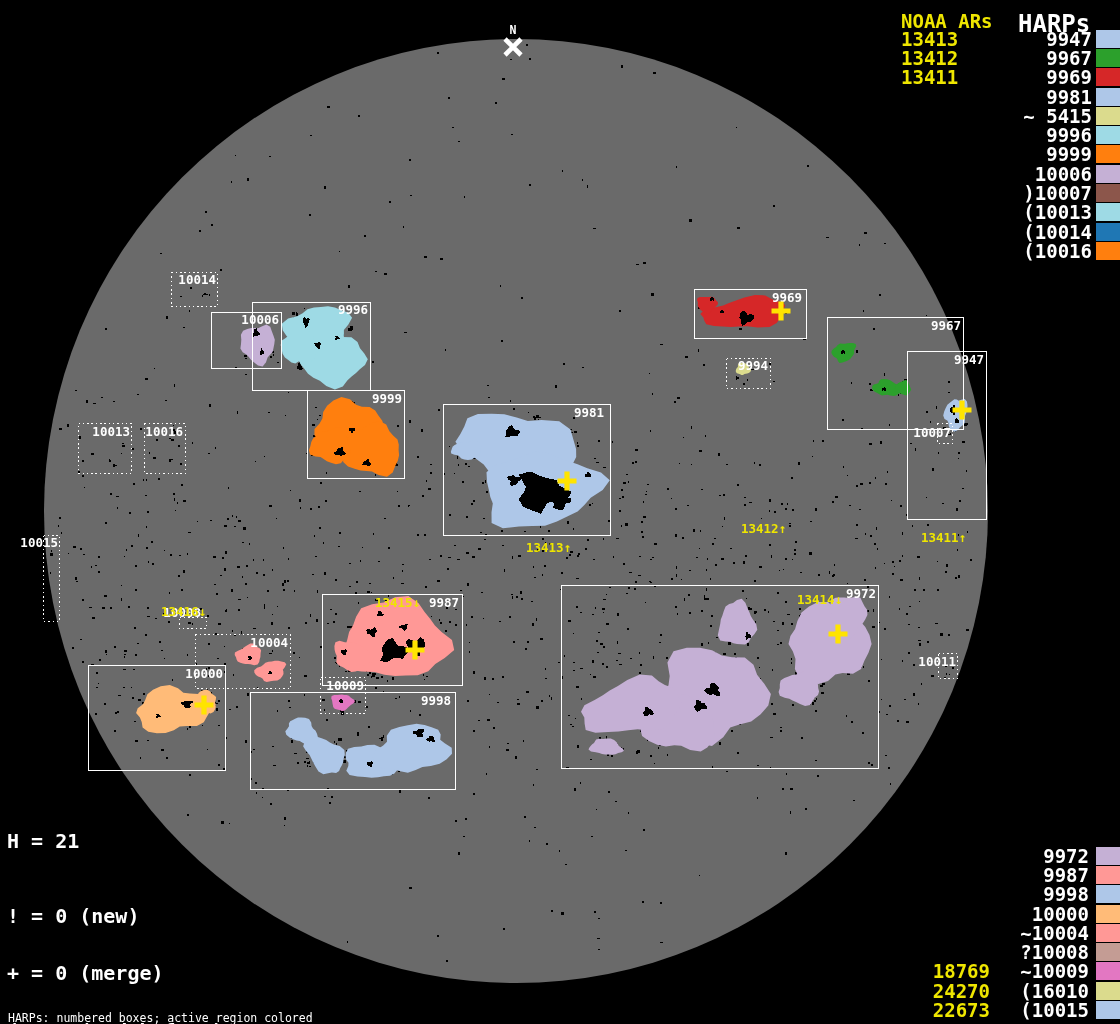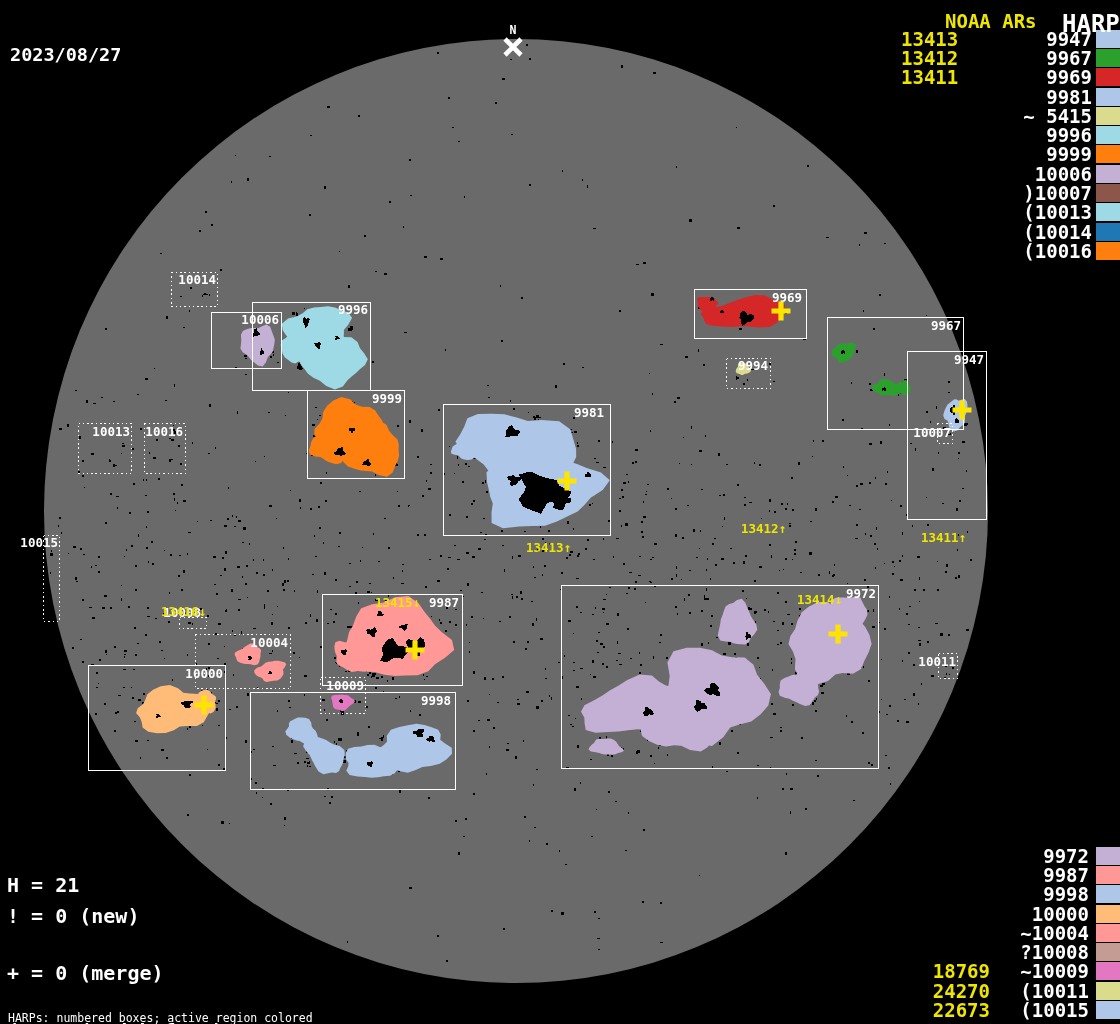--- a/index.html
+++ b/index.html
@@ -5,33 +5,33 @@
   html,body{margin:0;padding:0;background:#000;}
   #stage{position:relative;width:1120px;height:1024px;background:#000;overflow:hidden;
          font-family:"DejaVu Sans Mono","Liberation Mono",monospace;}
   #sun-svg{position:absolute;left:0;top:0;}
   svg text{font-family:"DejaVu Sans Mono","Liberation Mono",monospace;font-weight:700;}
   .harp-lbl{font-size:12.5px;fill:#ffffff;}
   .noaa-lbl{font-size:12.5px;}
   .title-block{position:absolute;left:10px;top:6px;color:#fff;font-size:18.5px;font-weight:700;
                line-height:19.5px;white-space:pre;}
   .legend-top{position:absolute;left:901px;top:10px;width:219px;}
-  .lt-headers{position:relative;height:19px;margin-left:44px;}
+  .lt-headers{position:relative;height:19px;}
   .lt-noaa-h{position:absolute;left:0;top:0;color:#efe600;font-size:19px;font-weight:700;}
   .lt-harp-h{position:absolute;left:117px;top:0;color:#fff;font-size:24px;font-weight:700;}
   .lrow{display:flex;align-items:center;height:19.3px;}
   .lrow .noaa{color:#efe600;font-size:19px;font-weight:700;white-space:pre;}
   .lrow .num{flex:1;text-align:right;color:#fff;font-size:19px;font-weight:700;white-space:pre;}
   .lrow .sw{width:24px;height:18px;}
   .legend-top .noaa{width:95px;text-align:left;}
   .legend-top .sw{margin-left:4px;}
   .legend-bottom{position:absolute;left:920px;top:846px;width:200px;}
   .legend-bottom .noaa{width:70px;text-align:right;}
   .legend-bottom .sw{margin-left:7px;}
-  .counts-h{position:absolute;left:7px;top:829px;color:#fff;font-size:20px;font-weight:700;white-space:pre;margin-top:44px;}
+  .counts-h{position:absolute;left:7px;top:829px;color:#fff;font-size:20px;font-weight:700;white-space:pre;}
   .counts-lines{position:absolute;left:7px;top:868px;color:#fff;font-size:20px;font-weight:700;
                 line-height:19.3px;white-space:pre;}
   .footnotes{position:absolute;left:8px;top:990px;color:#fff;font-size:11.5px;line-height:11.5px;white-space:pre;}
 </style>
 </head>
 <body>
 
 <div id="stage">
 
   <svg id="sun-svg" width="1120" height="1024" viewBox="0 0 1120 1024">
@@ -2409,21 +2409,20 @@
         <path d="M194.5 705 H213.5 M204 695.5 V714.5" stroke="#ffe400" stroke-width="5.2" fill="none"></path>
         <text x="161" y="616" text-anchor="start" class="noaa-lbl" fill="#efe600">13416↓</text>
       </g>
     <g id="g-north">
         <text x="513" y="34" text-anchor="middle" font-size="11.5" fill="#fff">N</text>
         <path d="M505 39 L521 55 M505 55 L521 39" stroke="#fff" stroke-width="4.6" fill="none"></path>
       </g>
   </svg>
 
   <div class="title-block">
-    <div>2023/08/27</div>
   </div>
 
   <div class="legend-top">
     <div class="lt-headers">
       <span class="lt-noaa-h">NOAA ARs</span>
       <span class="lt-harp-h">HARPs</span>
     </div>
     <div id="lt-rows">
         <div class="lrow">
           <span class="noaa">13413</span>
@@ -2520,21 +2519,21 @@
           <span class="num">?10008</span>
           <span class="sw" style="background: rgb(196, 156, 148);"></span>
         </div>
         <div class="lrow">
           <span class="noaa">18769</span>
           <span class="num">~10009</span>
           <span class="sw" style="background: rgb(227, 119, 194);"></span>
         </div>
         <div class="lrow">
           <span class="noaa">24270</span>
-          <span class="num">(10011</span>
+          <span class="num">(16010</span>
           <span class="sw" style="background: rgb(219, 219, 141);"></span>
         </div>
         <div class="lrow">
           <span class="noaa">22673</span>
           <span class="num">(10015</span>
           <span class="sw" style="background: rgb(174, 199, 232);"></span>
         </div>
       </div>
   </div>
 

